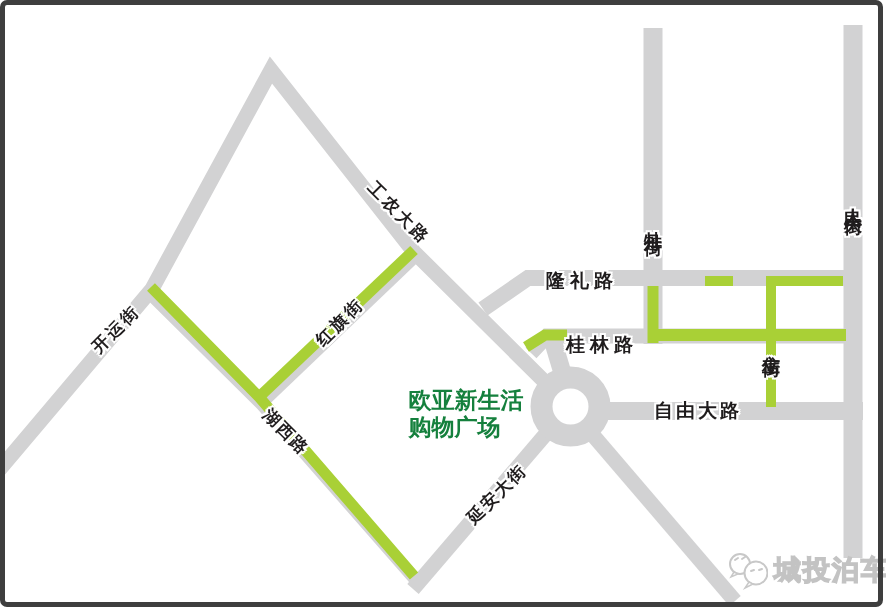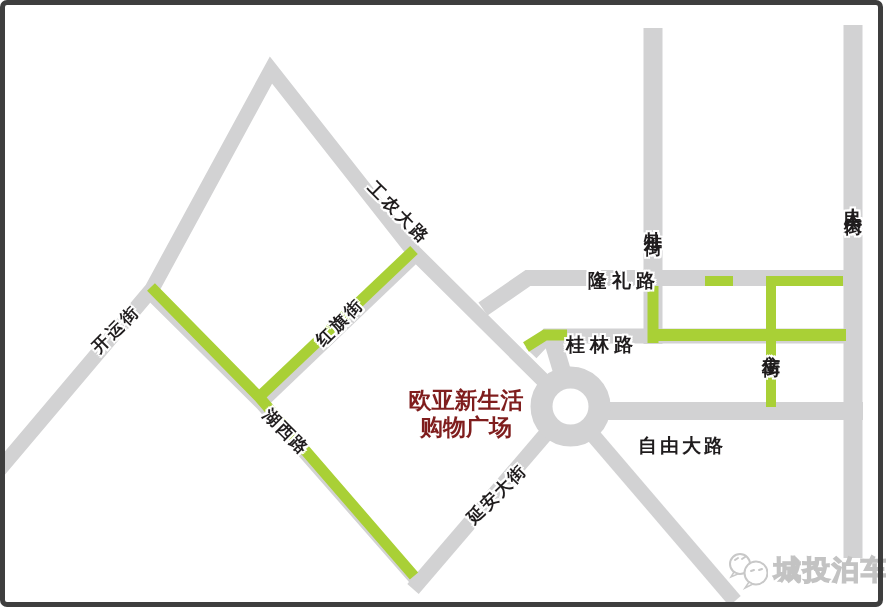--- a/index.html
+++ b/index.html
@@ -15,22 +15,22 @@
   .rl{
     position:absolute;z-index:10;font-weight:bold;color:#1f1c1d;white-space:nowrap;
     text-shadow:-2px -2px 0 #fff,2px -2px 0 #fff,-2px 2px 0 #fff,2px 2px 0 #fff,
                 -2px 0 0 #fff,2px 0 0 #fff,0 -2px 0 #fff,0 2px 0 #fff;
   }
   .rl.h{font-size:19px;letter-spacing:5px;}
   .rl.d{font-size:17px;letter-spacing:3px;}
   .rl.v{font-size:18px;letter-spacing:4px;writing-mode:vertical-rl;text-orientation:upright;}
   .poi{
     position:absolute;left:466px;top:414px;transform:translate(-50%,-50%);
-    z-index:12;font-size:23px;line-height:27px;font-weight:bold;color:#7f1d1d;
-    text-align:center;white-space:nowrap;
+    z-index:12;font-size:23px;line-height:27px;font-weight:bold;color:#15803d;
+    white-space:nowrap;
   }
   .watermark{
     position:absolute;left:722px;top:548px;z-index:20;display:flex;align-items:center;
   }
   .watermark .brand{
     font-size:27px;font-weight:bold;letter-spacing:2px;white-space:nowrap;
     color:#ffffff;-webkit-text-stroke:1.5px #c3c3c3;margin-left:6px;
   }
 </style>
 </head>
@@ -82,23 +82,23 @@
 
       <path d="M 653,286 L 653,343" stroke-width="11"></path>
     </g>
   </svg>
 
   <div class="rl d" style="left:399px;top:213px;transform:translate(-50%,-50%) rotate(45deg);">工农大路</div>
   <div class="rl d" style="left:116px;top:329px;transform:translate(-50%,-50%) rotate(-45deg);">开运街</div>
   <div class="rl d" style="left:340px;top:322px;transform:translate(-50%,-50%) rotate(-45deg);">红旗街</div>
   <div class="rl d" style="left:286px;top:432px;transform:translate(-50%,-50%) rotate(45deg);letter-spacing:2px;">湖西路</div>
   <div class="rl d" style="left:497px;top:494px;transform:translate(-50%,-50%) rotate(-45deg);letter-spacing:2px;">延安大街</div>
-  <div class="rl h" style="left:582px;top:281px;transform:translate(-50%,-50%);margin-left:42px;">隆礼路</div>
+  <div class="rl h" style="left:582px;top:281px;transform:translate(-50%,-50%);">隆礼路</div>
   <div class="rl h" style="left:602px;top:345px;transform:translate(-50%,-50%);">桂林路</div>
-  <div class="rl h" style="left:682px;top:411px;transform:translate(-50%,-50%);letter-spacing:3px;margin-top:35px;">自由大路</div>
+  <div class="rl h" style="left:698px;top:411px;transform:translate(-50%,-50%);letter-spacing:3px;">自由大路</div>
   <div class="rl v" style="left:653px;top:222px;transform:translate(-50%,-50%);">牡丹街</div>
   <div class="rl v" style="left:853px;top:200px;transform:translate(-50%,-50%);letter-spacing:3px;">人民大街</div>
   <div class="rl v" style="left:771px;top:344px;transform:translate(-50%,-50%);letter-spacing:2px;">立信街</div>
 
   <div class="poi">
     <div>欧亚新生活</div>
     <div>购物广场</div>
   </div>
 
   <div class="watermark">

